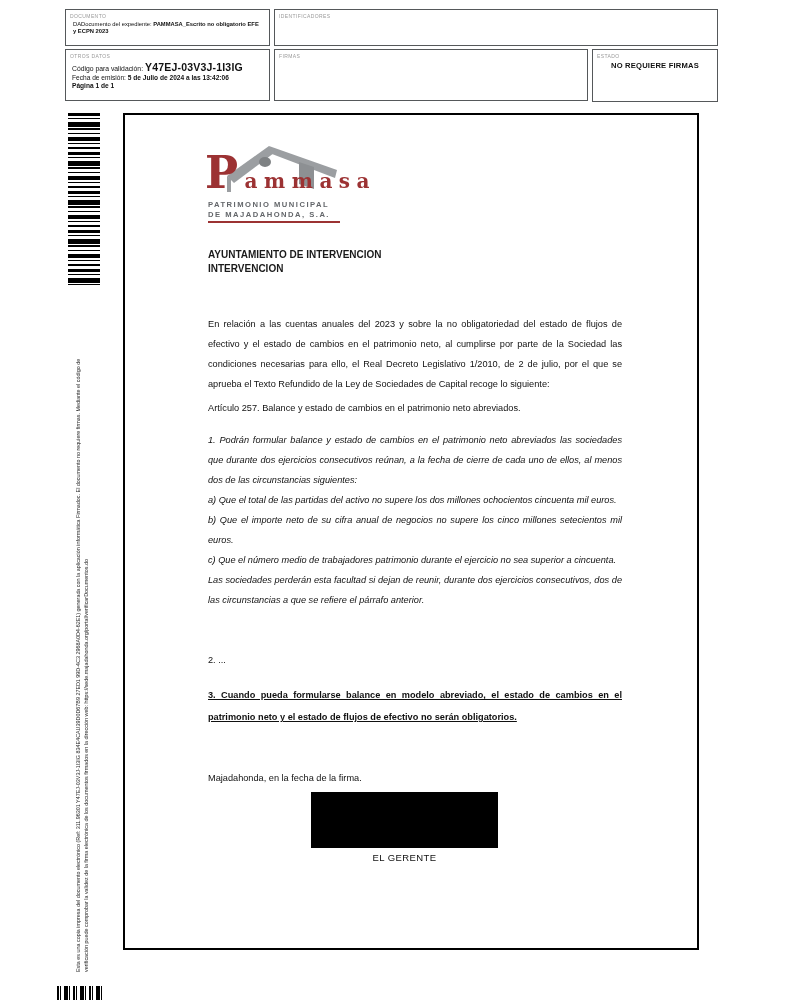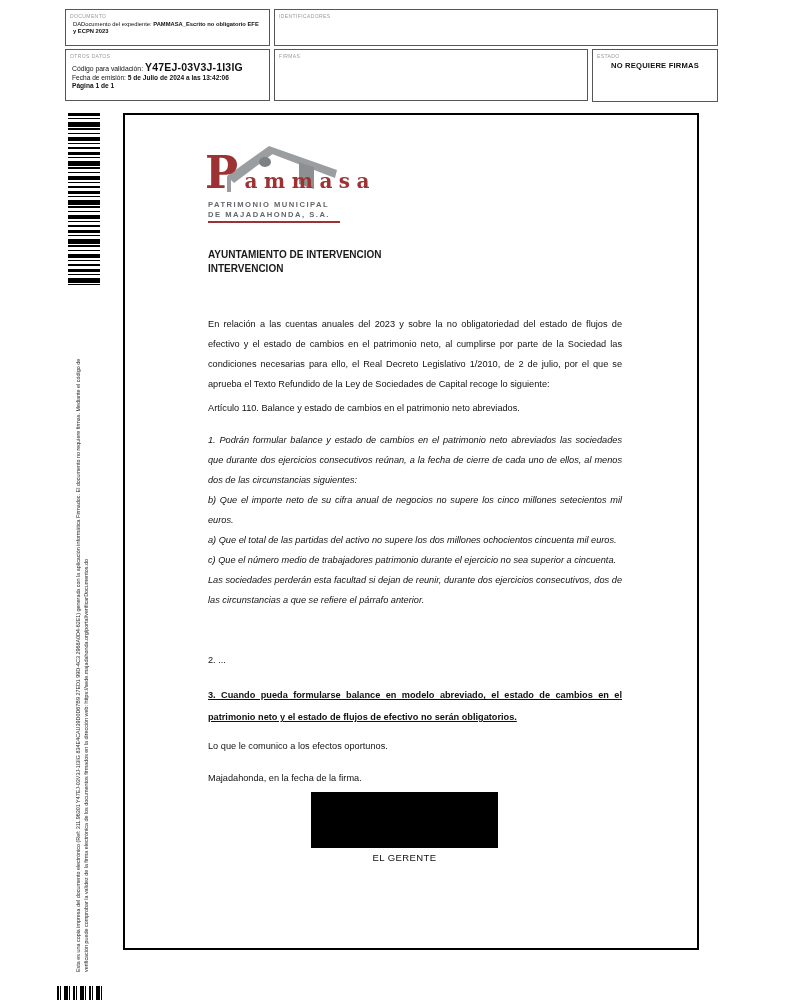--- a/index.html
+++ b/index.html
@@ -116,29 +116,28 @@
     <div class="sub sub2">DE MAJADAHONDA, S.A.</div>
     <div class="rule"></div>
   </div>
 
   <div class="heading">
     <div>AYUNTAMIENTO DE INTERVENCION</div>
     <div>INTERVENCION</div>
   </div>
 
   <p class="para" id="p1">En relación a las cuentas anuales del 2023 y sobre la no obligatoriedad del estado de flujos de efectivo y el estado de cambios en el patrimonio neto, al cumplirse por parte de la Sociedad las condiciones necesarias para ello, el Real Decreto Legislativo 1/2010, de 2 de julio, por el que se aprueba el Texto Refundido de la Ley de Sociedades de Capital recoge lo siguiente:</p>
-  <p class="para" id="p2">Artículo 110. Balance y estado de cambios en el patrimonio neto abreviados.</p>
+  <p class="para" id="p2">Artículo 257. Balance y estado de cambios en el patrimonio neto abreviados.</p>
   <div class="para" id="p3">
     <p>1. Podrán formular balance y estado de cambios en el patrimonio neto abreviados las sociedades que durante dos ejercicios consecutivos reúnan, a la fecha de cierre de cada uno de ellos, al menos dos de las circunstancias siguientes:</p>
+    <p>a) Que el total de las partidas del activo no supere los dos millones ochocientos cincuenta mil euros.</p>
     <p>b) Que el importe neto de su cifra anual de negocios no supere los cinco millones setecientos mil euros.</p>
-    <p>a) Que el total de las partidas del activo no supere los dos millones ochocientos cincuenta mil euros.</p>
     <p>c) Que el número medio de trabajadores patrimonio durante el ejercicio no sea superior a cincuenta.</p>
     <p>Las sociedades perderán esta facultad si dejan de reunir, durante dos ejercicios consecutivos, dos de las circunstancias a que se refiere el párrafo anterior.</p>
   </div>
   <p class="para" id="p4">2. ...</p>
   <p class="para" id="p5">3. Cuando pueda formularse balance en modelo abreviado, el estado de cambios en el patrimonio neto y el estado de flujos de efectivo no serán obligatorios.</p>
-  <p class="para" id="p6">Lo que le comunico a los efectos oportunos.</p>
   <p class="para" id="p7">Majadahonda, en la fecha de la firma.</p>
 
   <div id="sig-rect"></div>
   <div id="sig-title">EL GERENTE</div>
 
 </div>
 
 </body></html>

